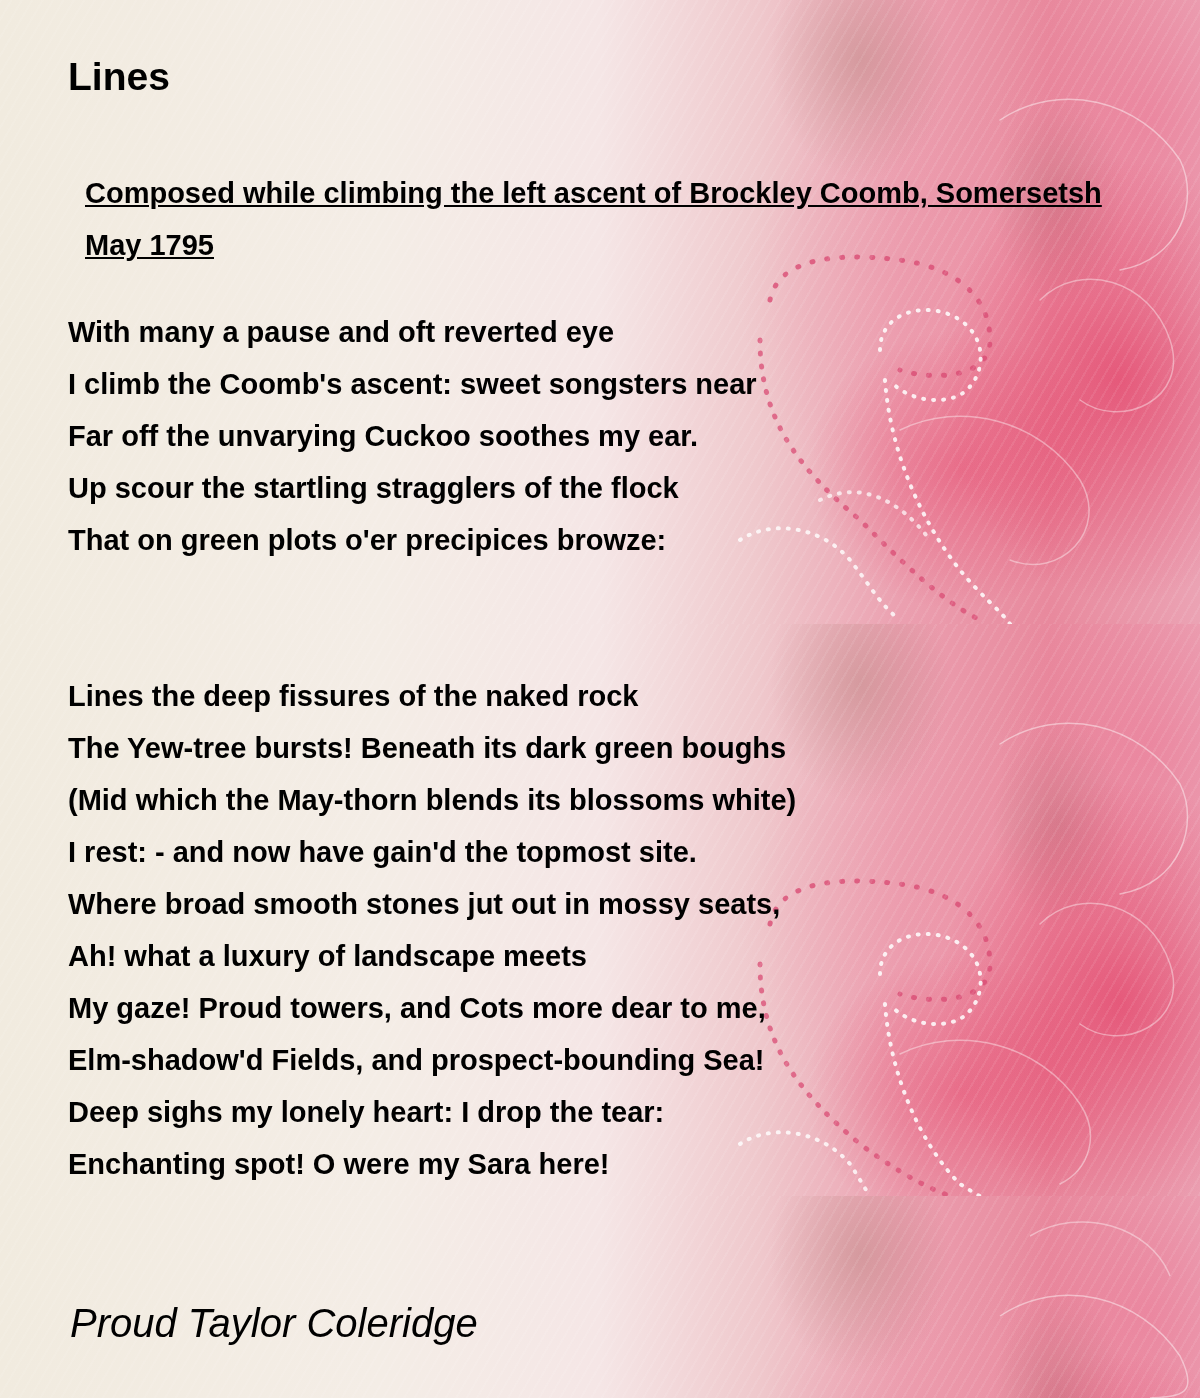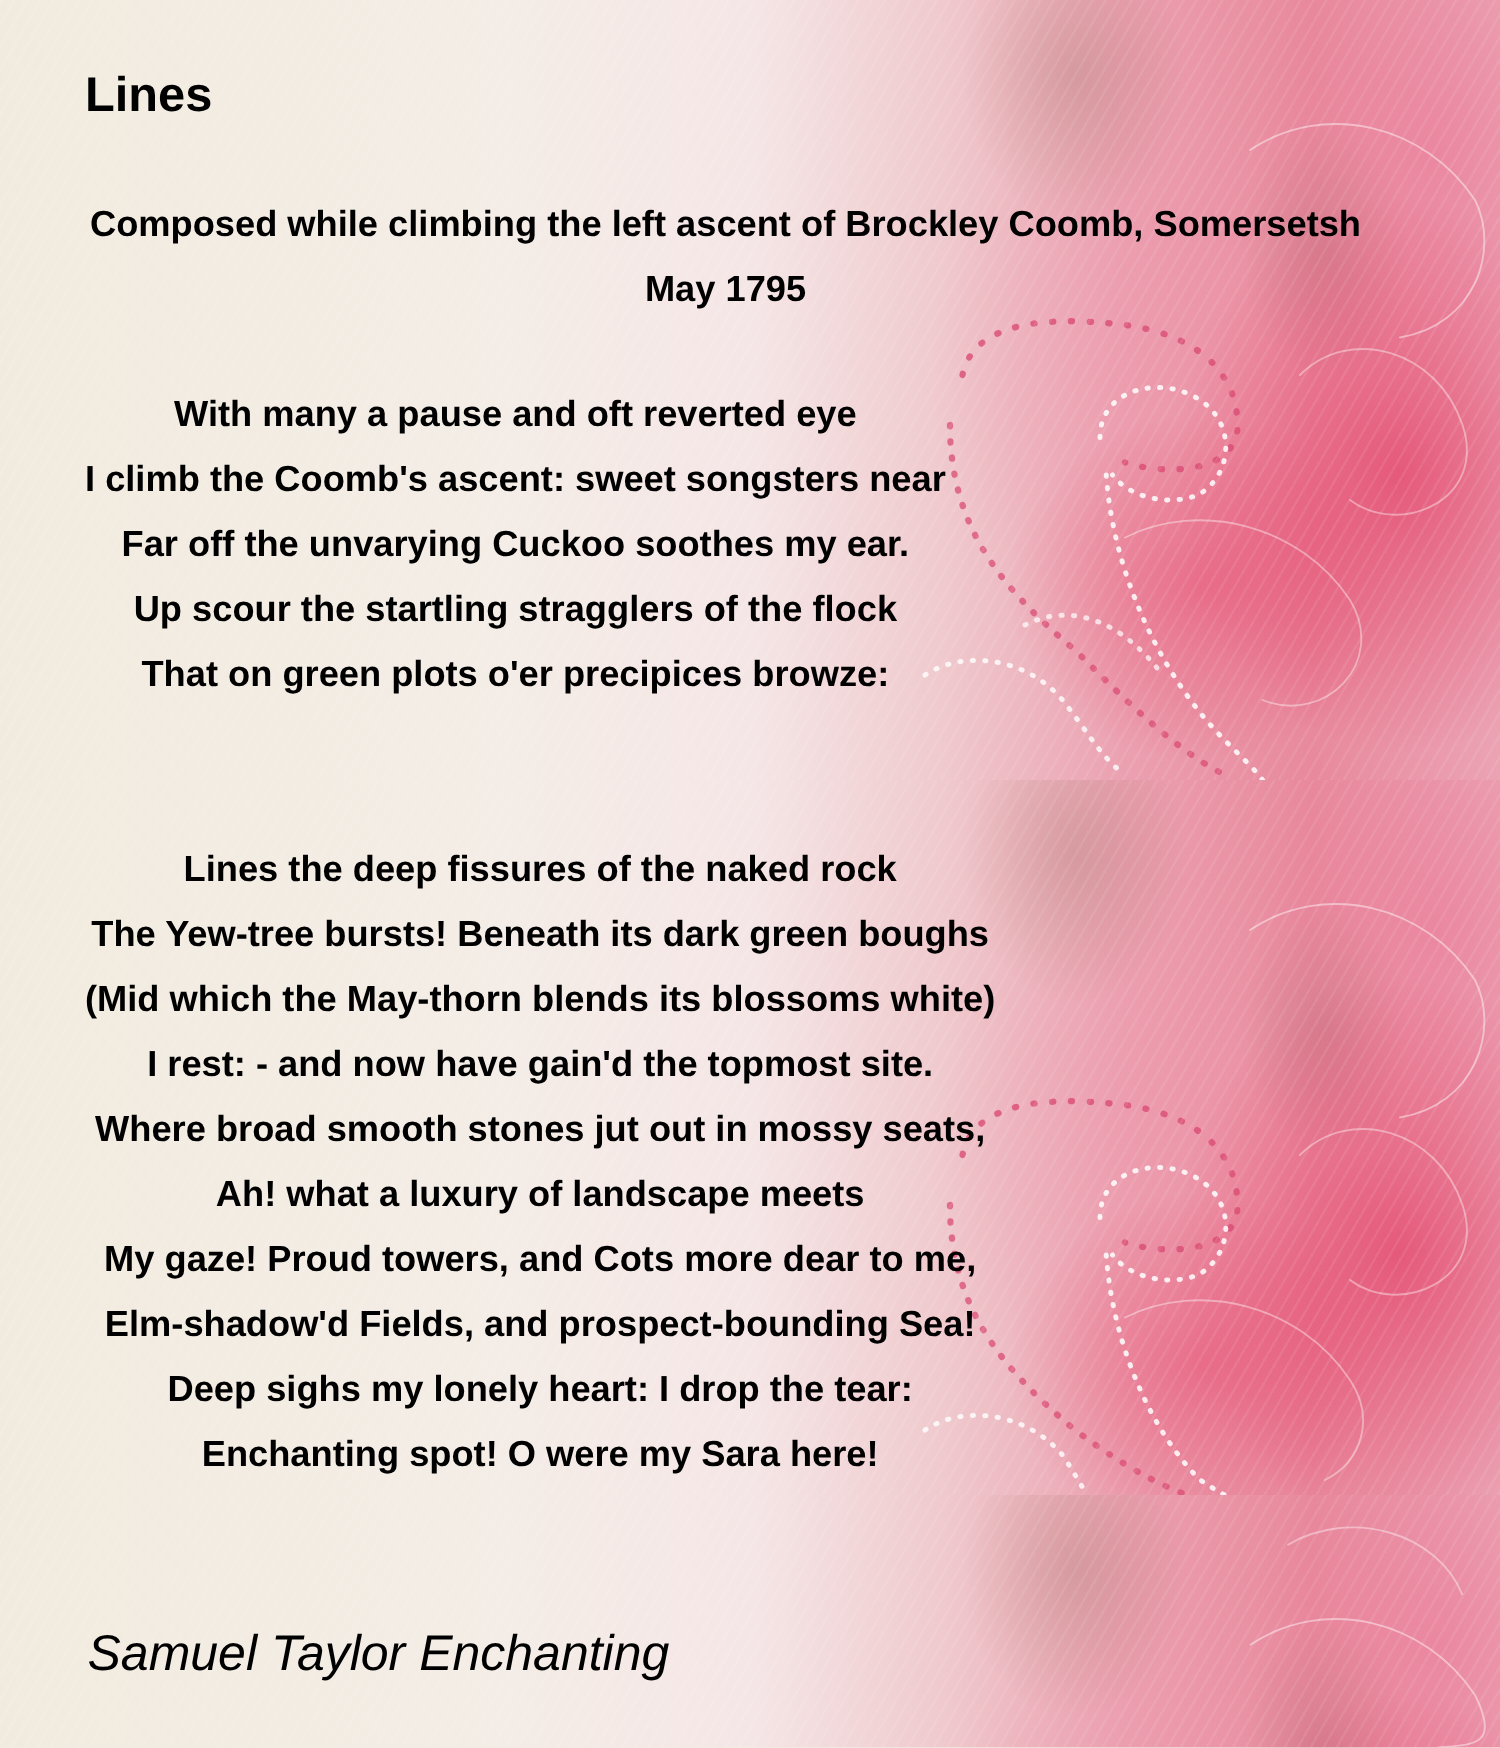--- a/index.html
+++ b/index.html
@@ -45,39 +45,39 @@
     .tile-2 { top: 624px; height: 572px; }
     .tile-3 { top: 1196px; height: 202px; }
 
     .content {
       position: absolute;
       left: 0;
       top: 0;
       width: 1200px;
       height: 1394px;
       white-space: nowrap;
-      text-align: center;
     }
     .title {
       position: absolute;
       left: 68px;
       top: 52px;
       margin: 0;
       font-size: 39px;
       font-weight: bold;
       line-height: 50px;
     }
     .subtitle {
       position: absolute;
       left: 68px;
       top: 150px;
-      margin: 4px;
+      margin: 17px;
       font-size: 29px;
       font-weight: bold;
       line-height: 52px;
+      text-decoration: underline;
     }
     .stanza {
       position: absolute;
       left: 68px;
       margin: 0;
       padding: 0;
       list-style: none;
     }
     .stanza li {
       font-size: 29px;
@@ -161,14 +161,14 @@
     <li>(Mid which the May-thorn blends its blossoms white)</li>
     <li>I rest: - and now have gain'd the topmost site.</li>
     <li>Where broad smooth stones jut out in mossy seats,</li>
     <li>Ah! what a luxury of landscape meets</li>
     <li>My gaze! Proud towers, and Cots more dear to me,</li>
     <li>Elm-shadow'd Fields, and prospect-bounding Sea!</li>
     <li>Deep sighs my lonely heart: I drop the tear:</li>
     <li>Enchanting spot! O were my Sara here!</li>
   </ul>
 
-  <p class="author">Samuel Taylor Enchanting</p>
+  <p class="author">Proud Taylor Coleridge</p>
 </div>
 
 </body></html>

